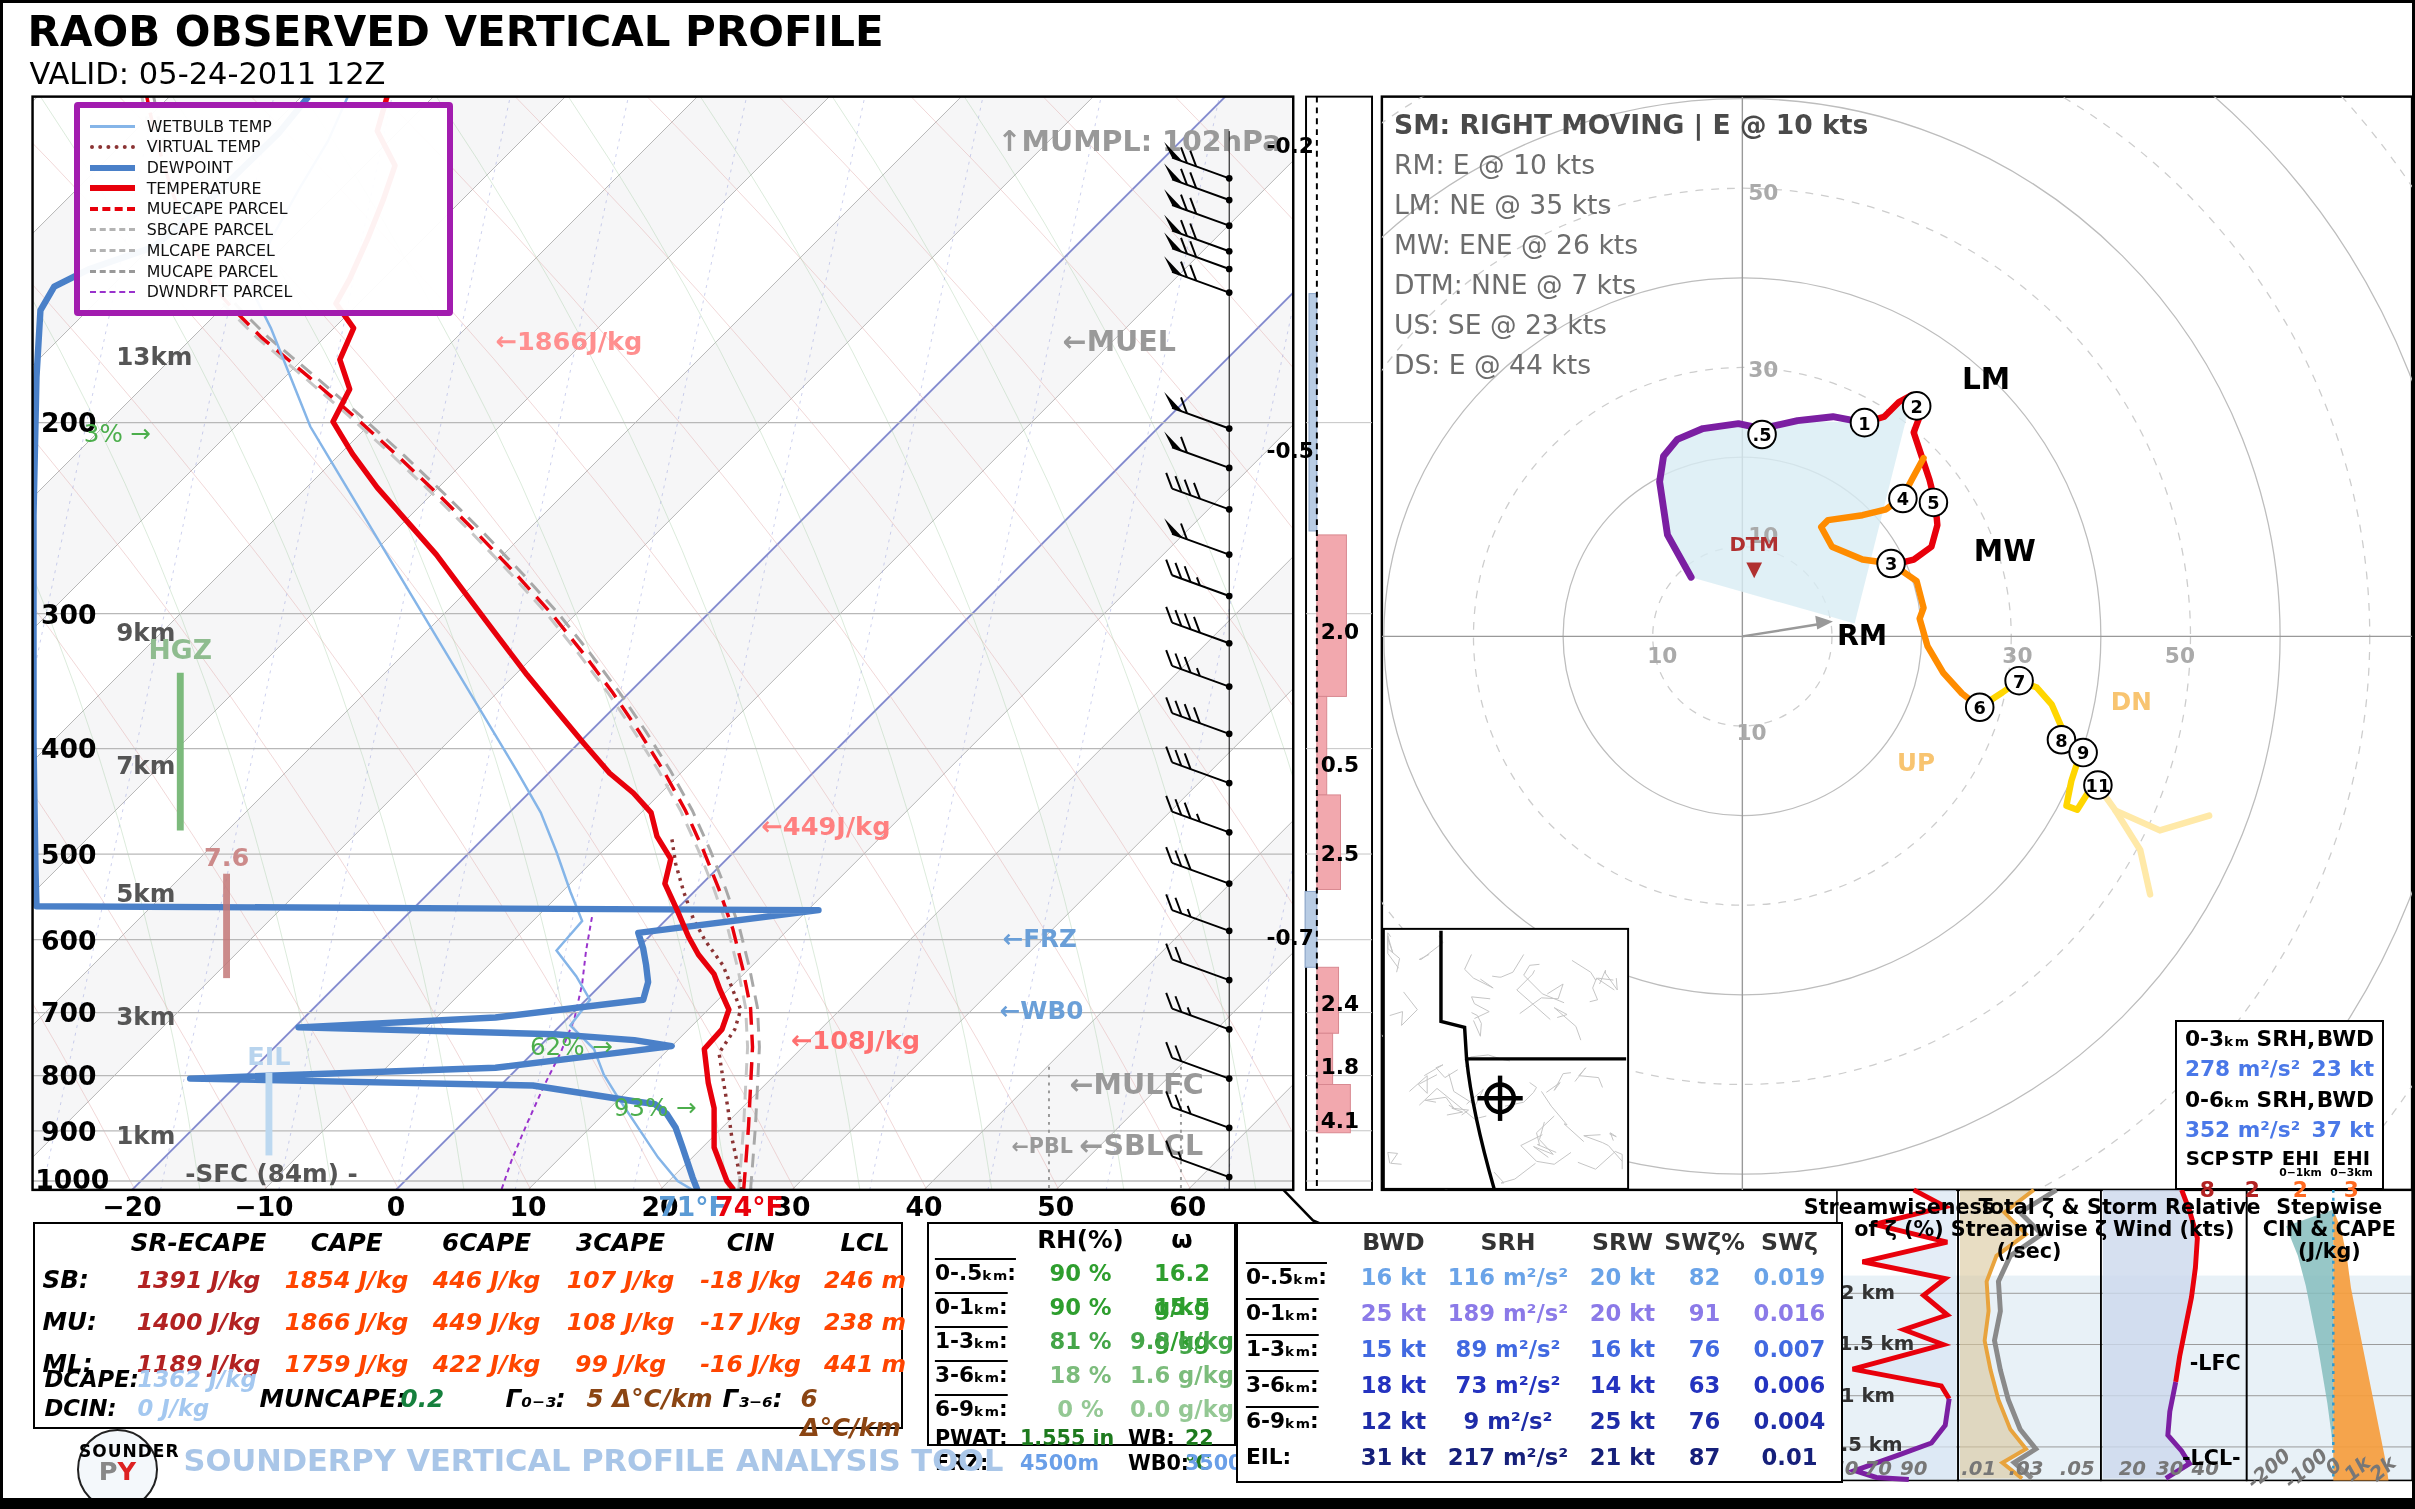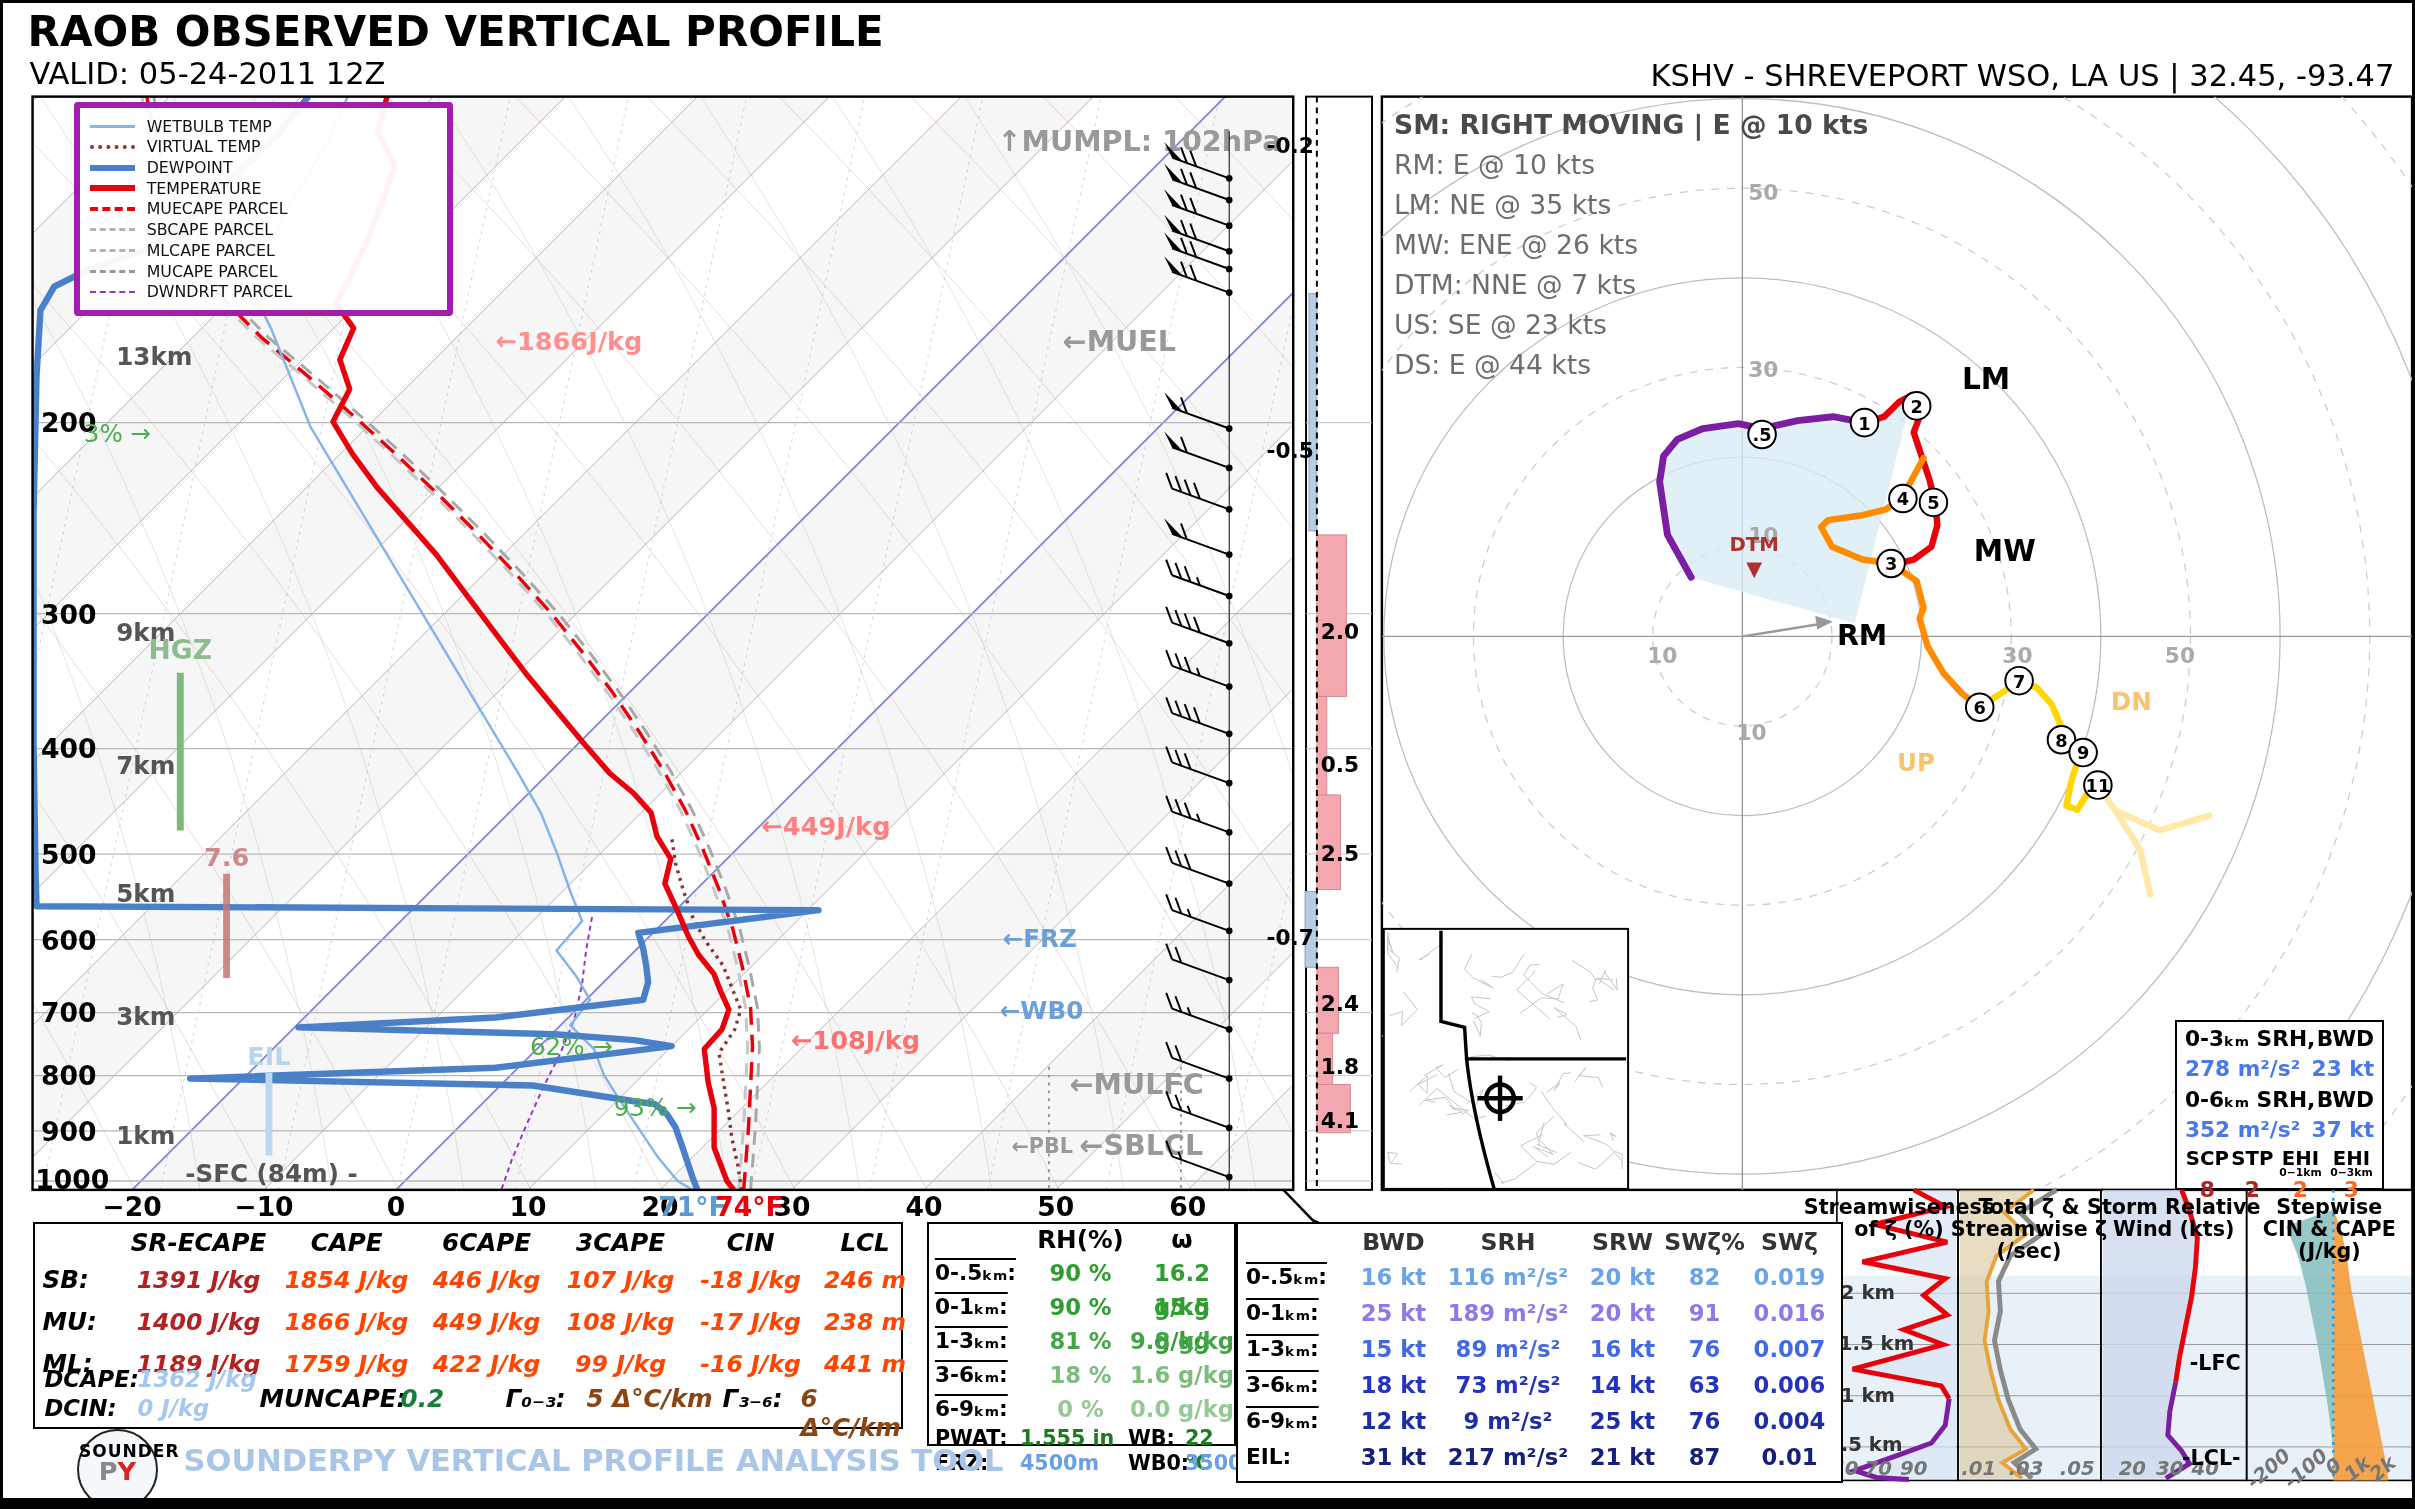--- a/index.html
+++ b/index.html
@@ -610,21 +610,20 @@
     </g>
     <g font-weight="bold" font-size="21" text-anchor="end">
       <text x="2272" y="1388">-LFC</text>
       <text x="2272" y="1484">-LCL-</text>
     </g>
   </g>
 </svg>
 
 <div class="abs title">RAOB OBSERVED VERTICAL PROFILE</div>
 <div class="abs valid">VALID: 05-24-2011 12Z</div>
-<div class="abs station">KSHV - SHREVEPORT WSO, LA US | 32.45, -93.47</div>
 
 <div class="abs legend">
   <div class="lrow">
         <span class="ls l1"></span>
         <span>WETBULB TEMP</span>
       </div>
   <div class="lrow">
         <span class="ls l2"></span>
         <span>VIRTUAL TEMP</span>
       </div>

